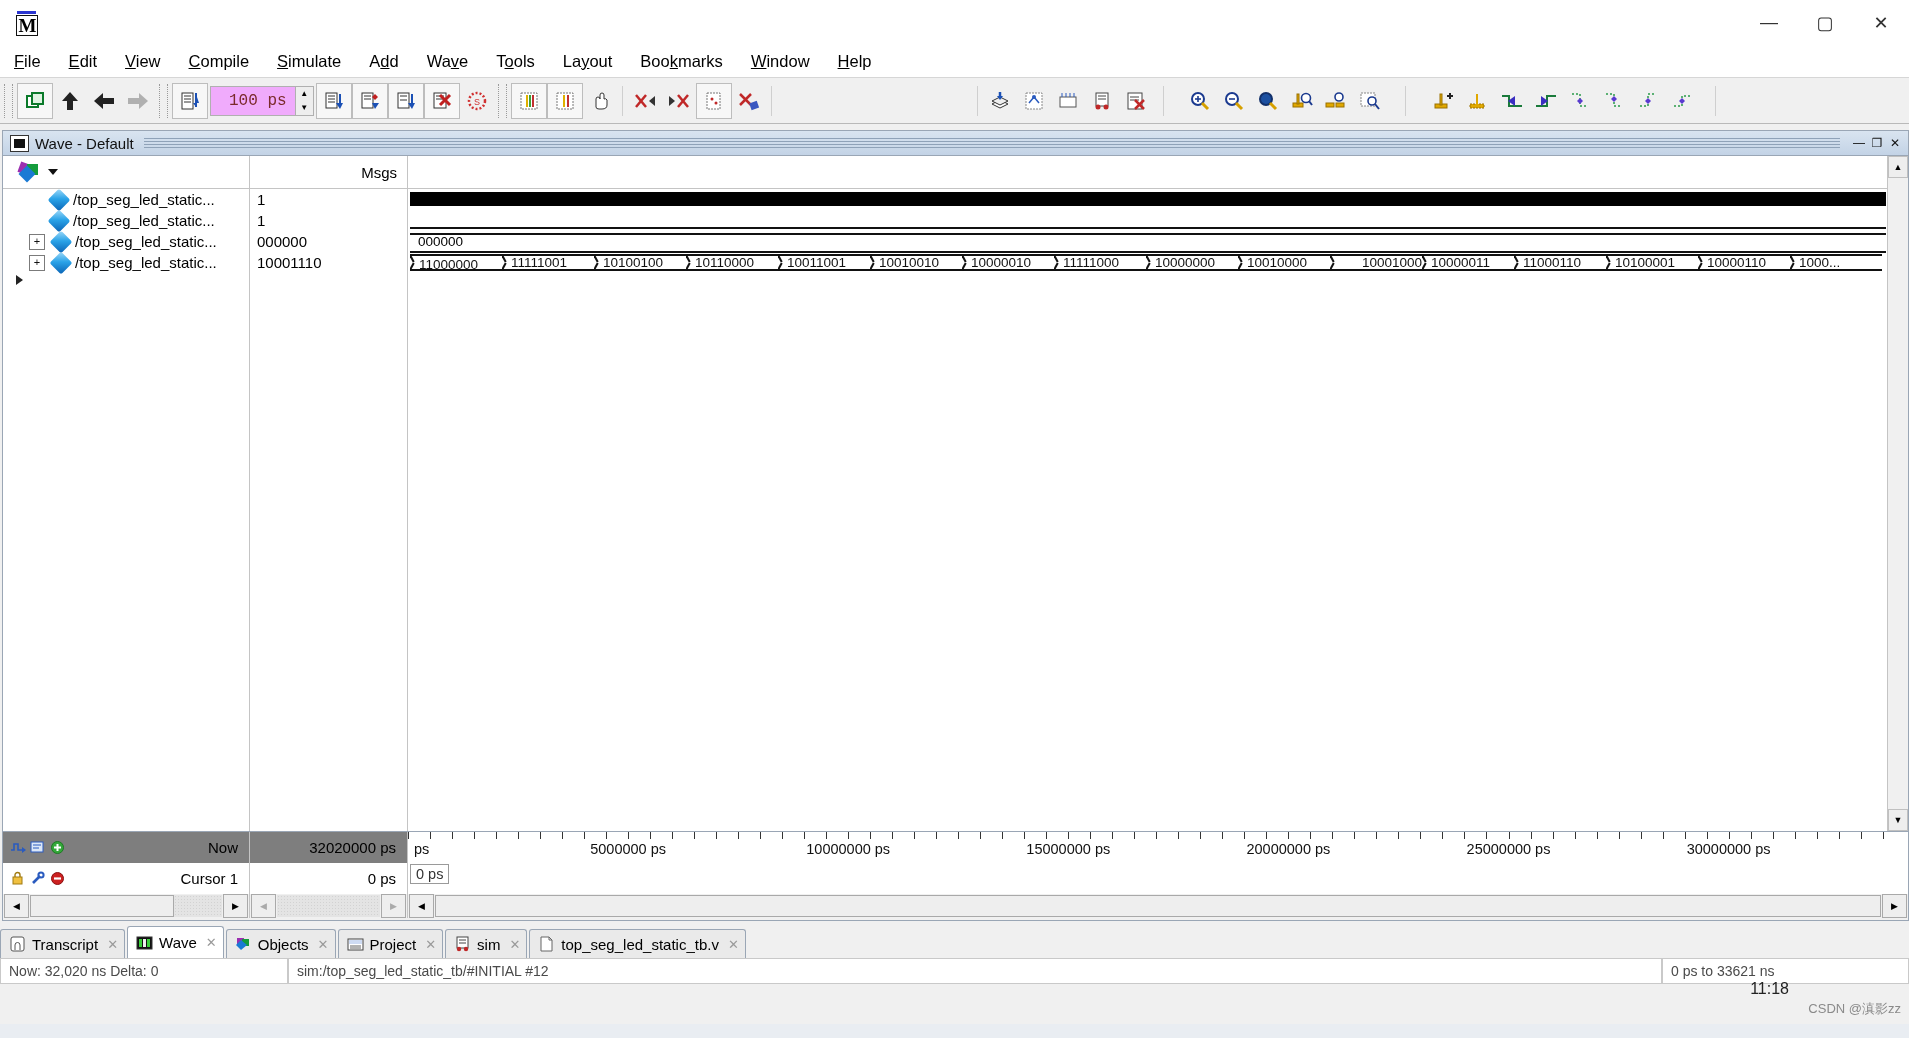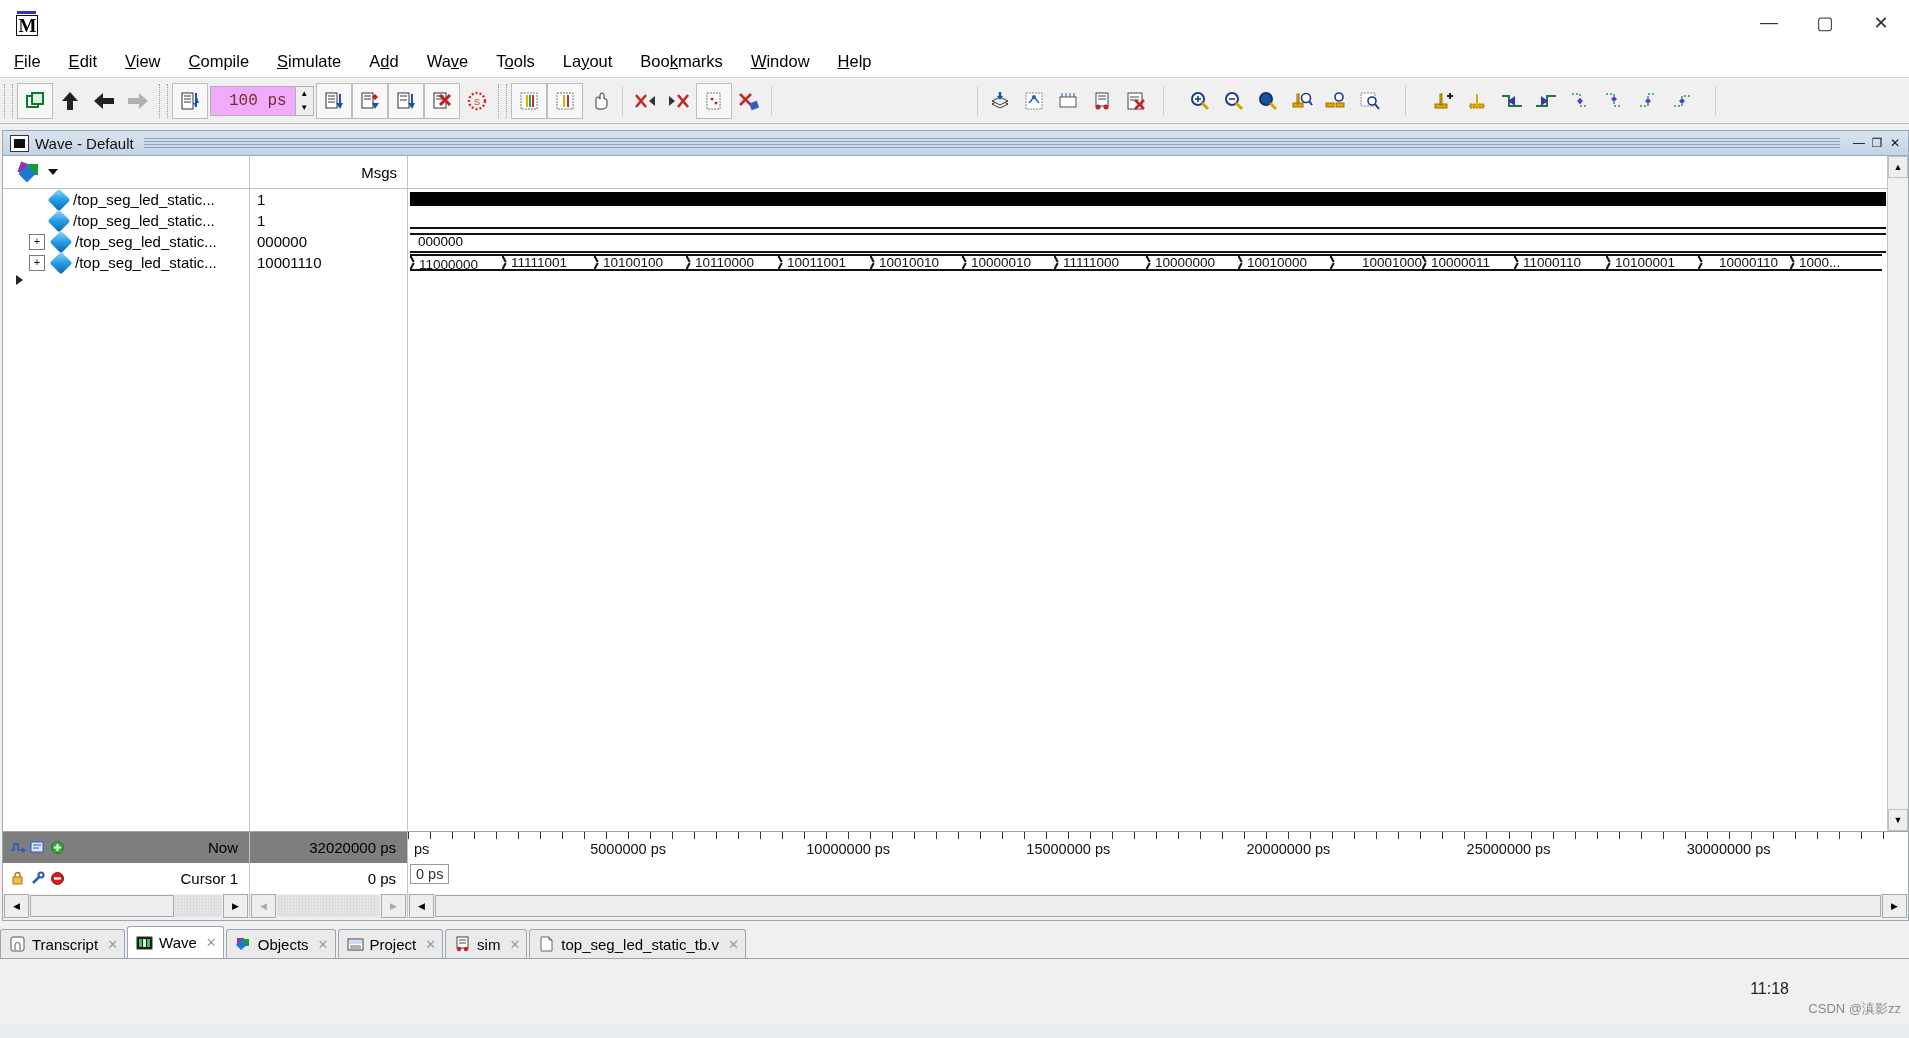--- a/index.html
+++ b/index.html
@@ -623,21 +623,21 @@
                   </span>
                   <span class="txt">11000110</span>
                 </div>
                 <div class="busseg" style="width: 92px;">
                   <span class="busedge" style="left: 0px;">
                     <i></i>
                     <u></u>
                   </span>
                   <span class="txt">10100001</span>
                 </div>
-                <div class="busseg" style="width: 92px; justify-content: center;">
+                <div class="busseg" style="width: 92px;">
                   <span class="busedge" style="left: 0px;">
                     <i></i>
                     <u></u>
                   </span>
                   <span class="txt">10000110</span>
                 </div>
                 <div class="busseg" style="width: 92px;">
                   <span class="busedge" style="left: 0px;">
                     <i></i>
                     <u></u>
@@ -870,18 +870,23 @@
       <div class="tab">
         <span class="tabic"><svg width="17" height="16" viewBox="0 0 17 16">
             <polygon points="3,1 11,1 14,4 14,15 3,15" fill="#fff" stroke="#666"></polygon>
             <polyline points="11,1 11,4 14,4" fill="none" stroke="#666"></polyline>
           </svg></span>
         <span>top_seg_led_static_tb.v</span>
         <span class="x">✕</span>
       </div>
     </div>
 
+  <div class="statusline">
+    <div class="sl-cell clipped" style="width:270px">Now: 32,020 ns  Delta: 0</div>
+    <div class="sl-cell clipped" style="width:1356px">sim:/top_seg_led_static_tb/#INITIAL #12</div>
+    <div class="sl-cell clipped" style="flex:1">0 ps to 33621 ns</div>
+  </div>
 
   <div class="taskbar"></div>
   <div class="tbclock">11:18</div>
   <div class="watermark">CSDN @滇影zz</div>
 
 </div>
 
 </body></html>

